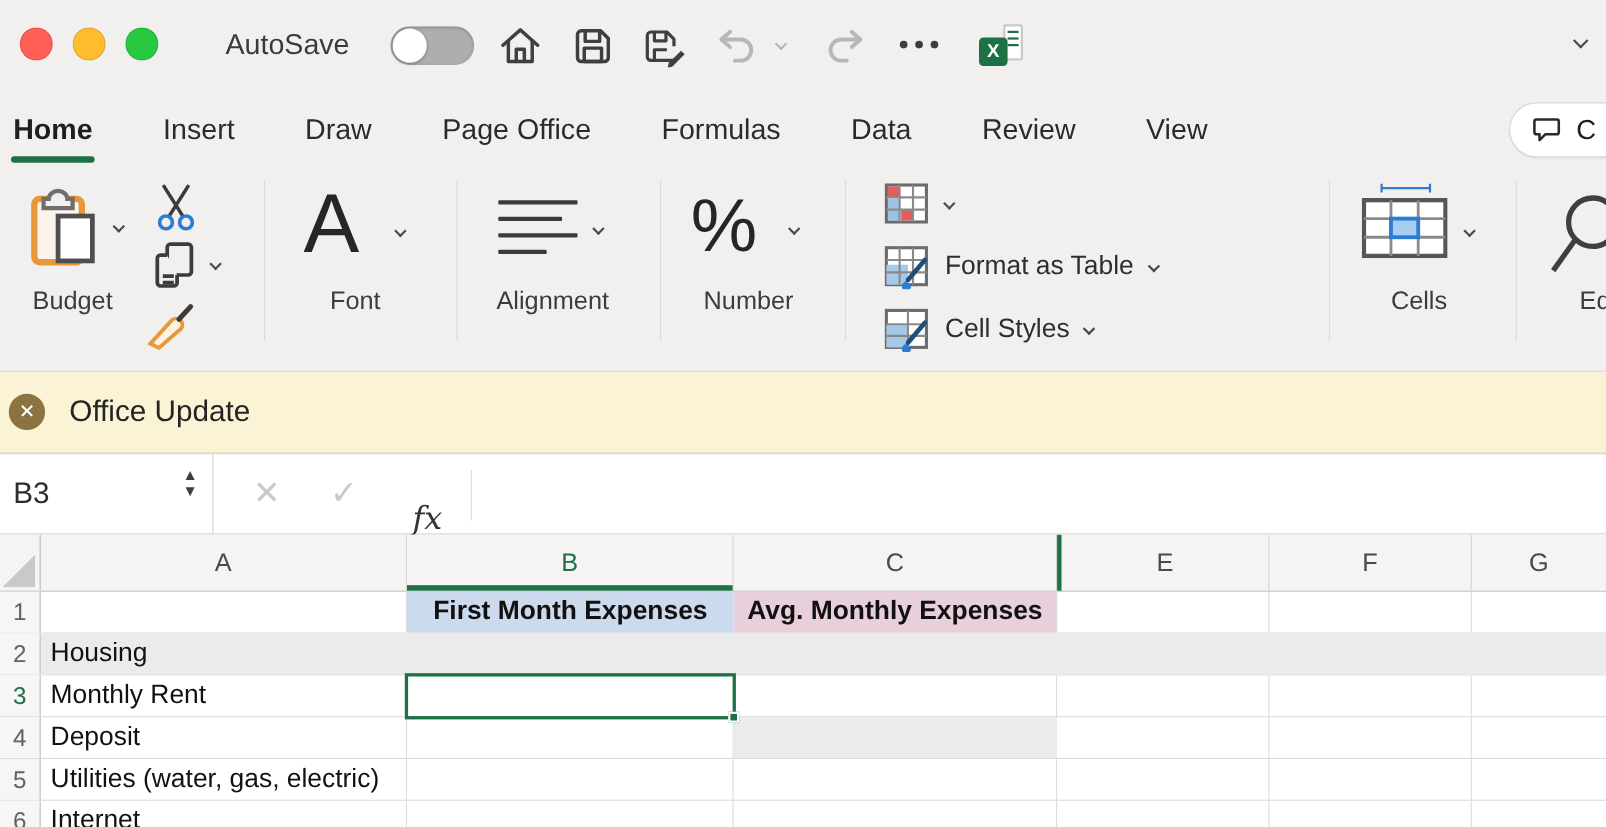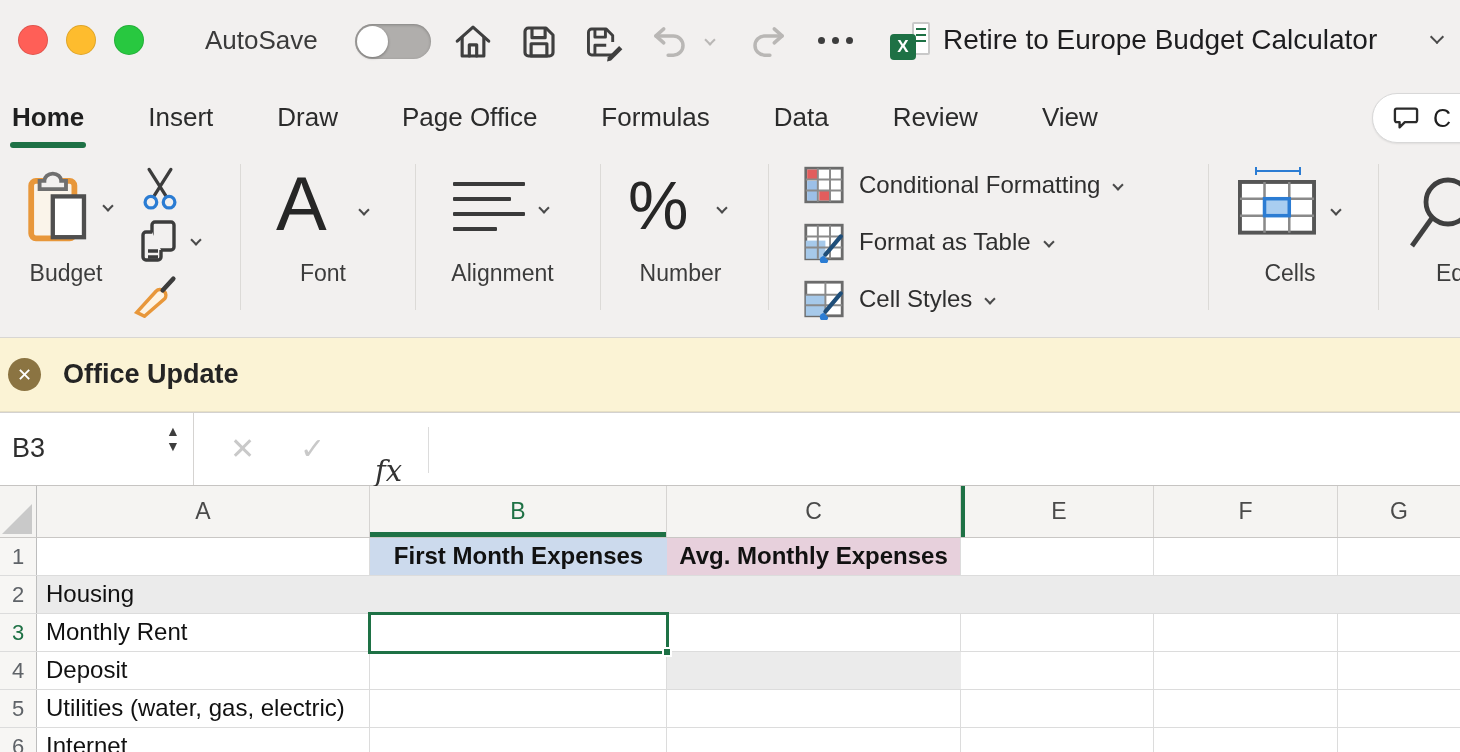--- a/index.html
+++ b/index.html
@@ -52,21 +52,21 @@
   .alines i { display:block; height:4px; background:#3a3a3a; border-radius:1px; margin-bottom:11px; }
   .stylebtn { position:absolute; left:803px; display:flex; align-items:center; gap:14px; font-size:24px; color:#2e2e2e; white-space:nowrap; }
   .stylebtn svg { width:42px; height:42px; }
   .measure { position:absolute; left:1254px; top:16px; }
   .ribbon svg { display:block; }
 
   
   .notif { height:74px; background:#fbf3d5; border-bottom:1px solid #e7e0c5; display:flex; align-items:center; }
   .notif-close { width:33px; height:33px; border-radius:50%; background:#8b7442; color:#fff; font-size:18px;
     display:flex; align-items:center; justify-content:center; margin:0 22px 0 8px; font-weight:bold; }
-  .notif-title { font-size:27px; font-weight:bold; color:#242424; margin-right:30px; white-space:nowrap; }
+  .notif-title { font-size:27px; font-weight:normal; color:#242424; margin-right:30px; white-space:nowrap; }
   .notif-msg { font-size:27px; color:#2a2a2a; white-space:nowrap; }
 
   
   .fbar { position:relative; height:74px; background:#fff; border-bottom:1px solid #c6c4c2; border-top:1px solid #d3d1cf; }
   .namebox { position:absolute; left:0; top:0; width:193px; height:100%; }
   .namebox .val { position:absolute; left:12px; top:20px; font-size:27px; color:#2e2e2e; }
   .spinner { position:absolute; left:166px; top:11px; display:flex; flex-direction:column; align-items:center; font-size:14px; color:#3e3e3e; line-height:15px; }
   .fbar .vline1 { position:absolute; left:193px; top:0; bottom:0; width:1px; background:#d5d3d1; }
   .fbtn { position:absolute; top:18px; font-size:30px; color:#c9c9c9; }
   .fx { position:absolute; left:375px; top:16px; font-size:29px; font-style:italic; color:#333;
@@ -152,21 +152,20 @@
       <i></i>
     </div>
   <div class="xlfile">
     <div class="page">
         <i></i>
         <i></i>
         <i></i>
       </div>
     <div class="xbox">X</div>
   </div>
-  <span class="doc-title">Retire to Europe Budget Calculator</span>
   <span class="chev title-chev"></span>
 </div>
 
 <div class="tabbar">
   <span class="tab active">Home</span>
   <span class="tab">Insert</span>
   <span class="tab">Draw</span>
   <span class="tab">Page Office</span>
   <span class="tab">Formulas</span>
   <span class="tab">Data</span>
@@ -240,21 +239,20 @@
   <div class="rdiv" style="left:768px;"></div>
 
   <div class="stylebtn" style="top:14px;">
     <svg viewBox="0 0 30 30">
       <rect x="2" y="3" width="26" height="24" fill="#fff" stroke="#6b6b6b" stroke-width="2"></rect>
       <rect x="3" y="4" width="7.6" height="7" fill="#e25d5d"></rect>
       <rect x="3" y="12" width="7.6" height="14" fill="#9cc0e8"></rect>
       <rect x="11.6" y="19" width="7.7" height="7" fill="#e25d5d"></rect>
       <path d="M10.6 3 V27 M19.3 3 V27 M2 11 H28 M2 19 H28" stroke="#8a8a8a" stroke-width="1.4" fill="none"></path>
     </svg>
-    <span>Conditional Formatting</span>
     <span class="chev sm"></span>
   </div>
   <div class="stylebtn" style="top:71px;">
     <svg viewBox="0 0 30 30">
       <rect x="2" y="3" width="26" height="24" fill="#fff" stroke="#6b6b6b" stroke-width="2"></rect>
       <path d="M2 14 H16 V27 H2 Z" fill="#a6c9ea"></path>
       <path d="M10.6 3 V27 M19.3 3 V27 M2 11 H28 M2 19 H28" stroke="#8a8a8a" stroke-width="1.4" fill="none"></path>
       <path d="M27 11 L16 24" stroke="#1f4e79" stroke-width="3" stroke-linecap="round"></path>
       <path d="M15 25 a3 3 0 1 0 3 3" fill="#2b7cd3"></path>
     </svg>

